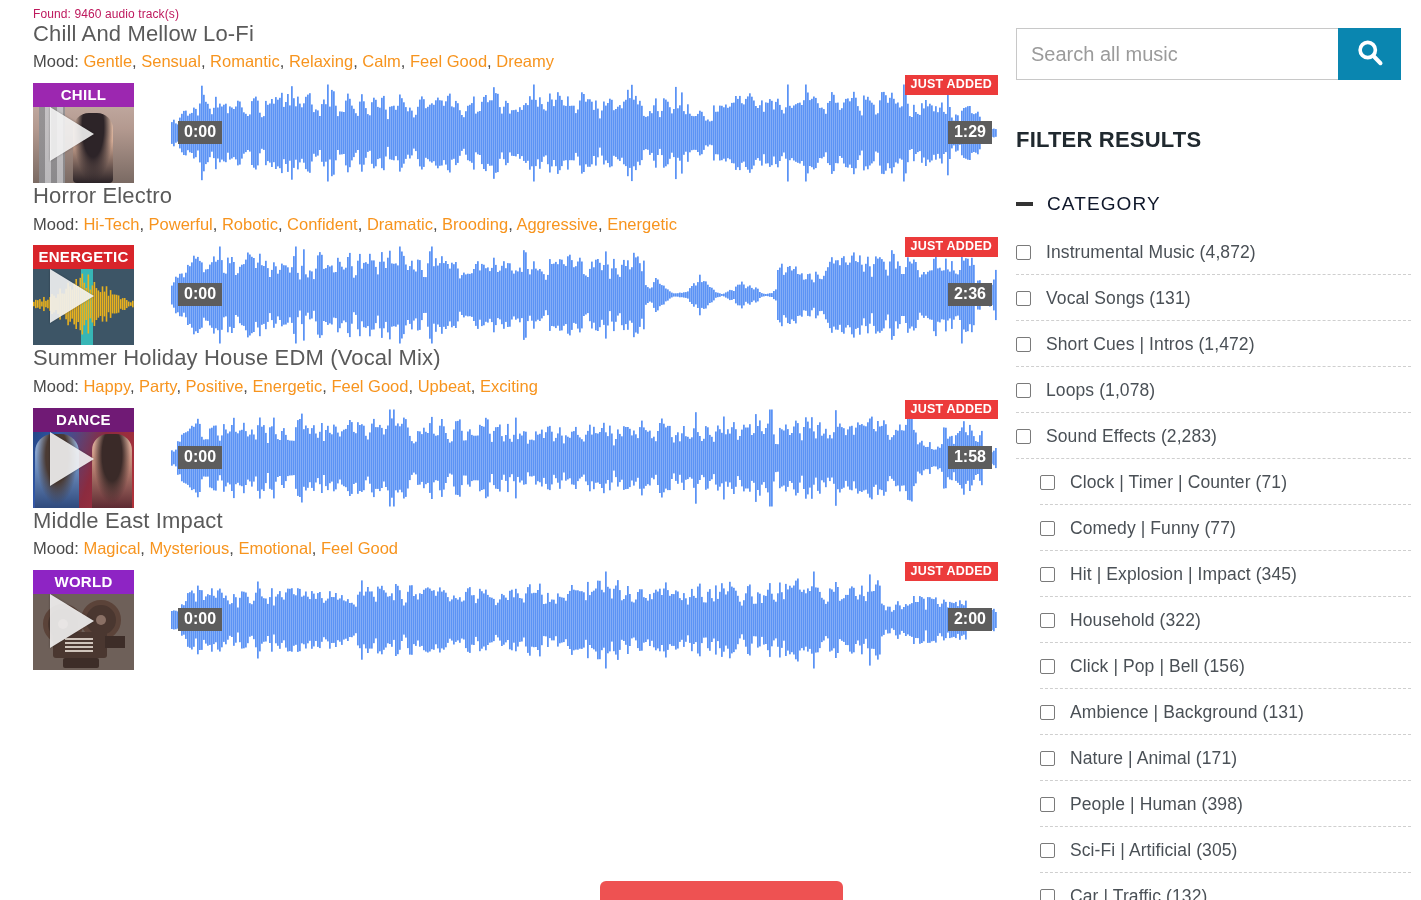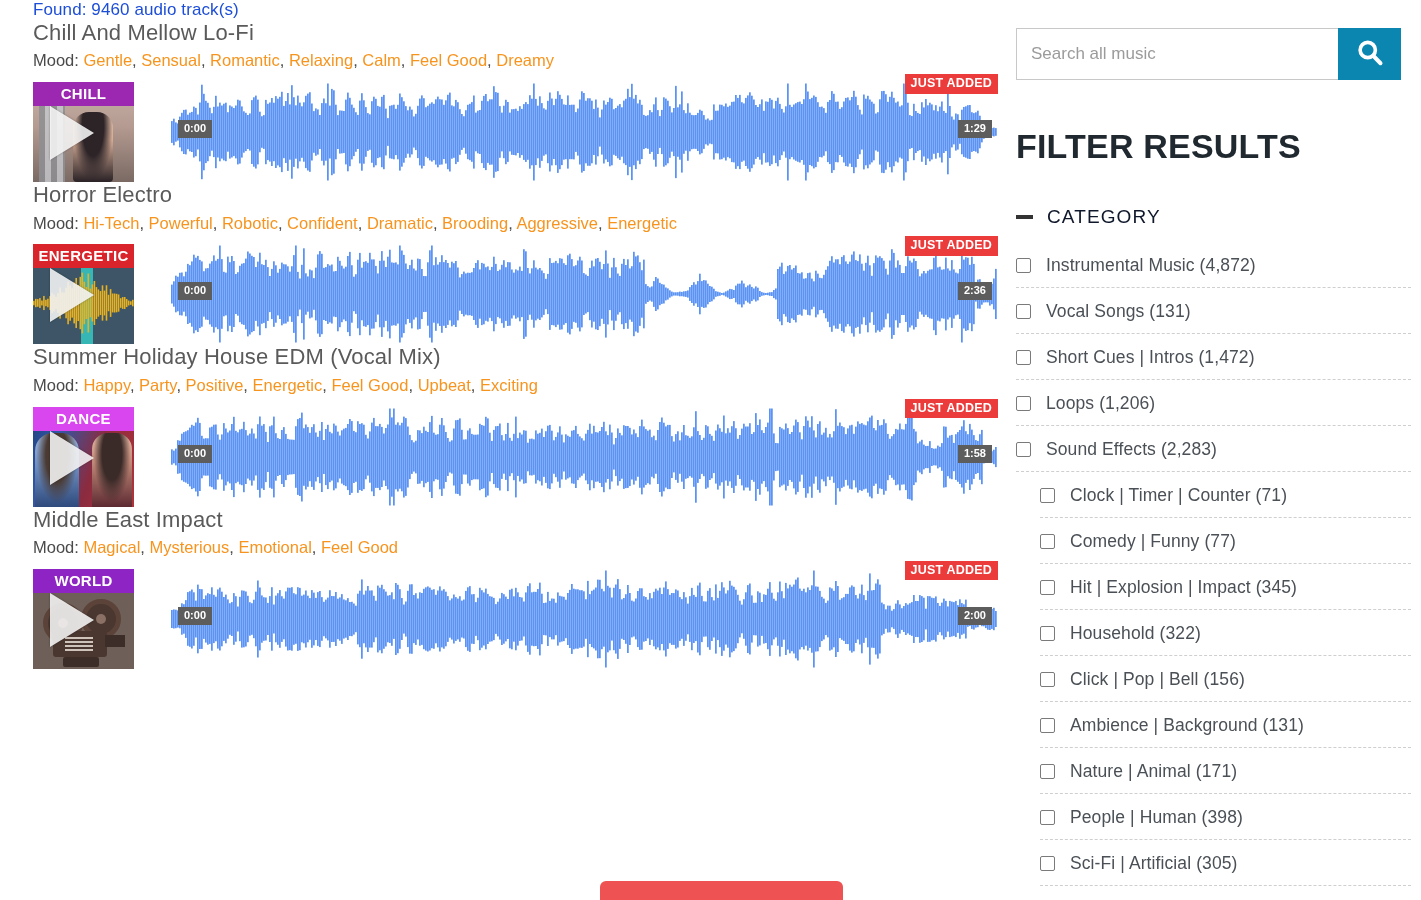--- a/index.html
+++ b/index.html
@@ -12,22 +12,23 @@
   }
   .page { position: relative; width: 1421px; height: 900px; background:#fff; }
 
   
   .results-col {
     position: absolute; left: 0; top: 0;
     width: 1000px; height: 900px;
     padding: 0 0 0 33px;
   }
   .found-line {
-    font-size: 17px;
-    color: #1d4ed8;
+    font-size: 12px;
+    color: #be185d;
+    padding-top: 7px;
     letter-spacing: 0.1px;
   }
 
   .track { position: relative; }
   .track-title {
     font-size: 22px;
     color: #5a5a5a;
     font-weight: 400;
     letter-spacing: 0.15px;
     line-height: 1.2;
@@ -158,21 +159,21 @@
     letter-spacing: .2px;
     padding: 3px 6px 4px 6px;
     line-height: 1;
     z-index: 6;
   }
   .time-chip {
     position: absolute;
     top: 38px;
     background: #5d5d5d;
     color: #fff;
-    font-size: 11px;
+    font-size: 16px;
     font-weight: 700;
     padding: 3px 6px 4px 6px;
     line-height: 1;
     z-index: 6;
   }
   .time-start { left: 7px; }
   .time-end { right: 6px; }
 
   
   .red-bar {
@@ -192,38 +193,38 @@
     left: 1016px; top: 0;
     width: 405px; height: 900px;
     padding-top: 28px;
   }
   .search-row { display:flex; align-items: stretch; height: 52px; width: 385px; }
   .search-input {
     flex: 1;
     border: 1px solid #c8c8c8;
     border-right: none;
     padding: 0 14px;
-    font-size: 17px;
+    font-size: 20px;
     color: #3c3c3c;
     font-family: "Liberation Sans", sans-serif;
     outline: none;
     background: #fff;
   }
   .search-input::placeholder { color: #9b9b9b; }
   .search-btn {
     width: 63px;
     background: #0a86b0;
     border: none;
     cursor: pointer;
     display:flex; align-items:center; justify-content:center;
     padding: 0;
   }
 
   .filter-title {
-    font-size: 34px;
+    font-size: 22px;
     font-weight: 700;
     color: #20292f;
     letter-spacing: 0.2px;
     margin: 47px 0 0 0;
   }
 
   .section-head {
     display: flex; align-items: center;
     margin-top: 40px;
     cursor: pointer;
@@ -1189,21 +1190,21 @@
               <div class="time-chip time-end">2:36</div>
             </div>
           </div>
         </div>
         <div class="track">
           <div class="track-title">Summer Holiday House EDM (Vocal Mix)</div>
           <div class="track-mood"><span class="mood-sep">Mood: </span><a class="mood-tag" href="#">Happy</a><span class="mood-sep">, </span><a class="mood-tag" href="#">Party</a><span class="mood-sep">, </span><a class="mood-tag" href="#">Positive</a><span class="mood-sep">, </span><a class="mood-tag" href="#">Energetic</a><span class="mood-sep">, </span><a class="mood-tag" href="#">Feel Good</a><span class="mood-sep">, </span><a class="mood-tag" href="#">Upbeat</a><span class="mood-sep">, </span><a class="mood-tag" href="#">Exciting</a></div>
           <div class="player-row">
             <div class="thumb">
               <div class="thumb-art art-dance"></div>
-              <div class="thumb-label" style="background:#d946ef">DANCE</div>
+              <div class="thumb-label" style="background:#701a75">DANCE</div>
               <div class="play-tri"></div>
             </div>
             <div class="wave-wrap">
               <svg viewBox="0 0 827 100" preserveAspectRatio="none">
                 <rect x="0.0" y="42.3" width="1.75" height="15.4" fill="#5b93f5"></rect>
                 <rect x="2.0" y="43.6" width="1.75" height="12.7" fill="#5b93f5"></rect>
                 <rect x="4.0" y="41.6" width="1.75" height="16.8" fill="#5b93f5"></rect>
                 <rect x="6.0" y="33.2" width="1.75" height="33.6" fill="#5b93f5"></rect>
                 <rect x="8.0" y="33.7" width="1.75" height="32.6" fill="#5b93f5"></rect>
                 <rect x="10.0" y="26.7" width="1.75" height="46.6" fill="#5b93f5"></rect>
@@ -2094,21 +2095,21 @@
           <span class="filter-label">Vocal Songs (131)</span>
           <span class="divider-line"></span>
         </div>
         <div class="filter-item">
           <span class="cbox"></span>
           <span class="filter-label">Short Cues | Intros (1,472)</span>
           <span class="divider-line"></span>
         </div>
         <div class="filter-item">
           <span class="cbox"></span>
-          <span class="filter-label">Loops (1,206)</span>
+          <span class="filter-label">Loops (1,078)</span>
           <span class="divider-line"></span>
         </div>
         <div class="filter-item">
           <span class="cbox"></span>
           <span class="filter-label">Sound Effects (2,283)</span>
           <span class="divider-line"></span>
         </div>
         <div class="filter-item sub">
           <span class="cbox"></span>
           <span class="filter-label">Clock | Timer | Counter (71)</span>

